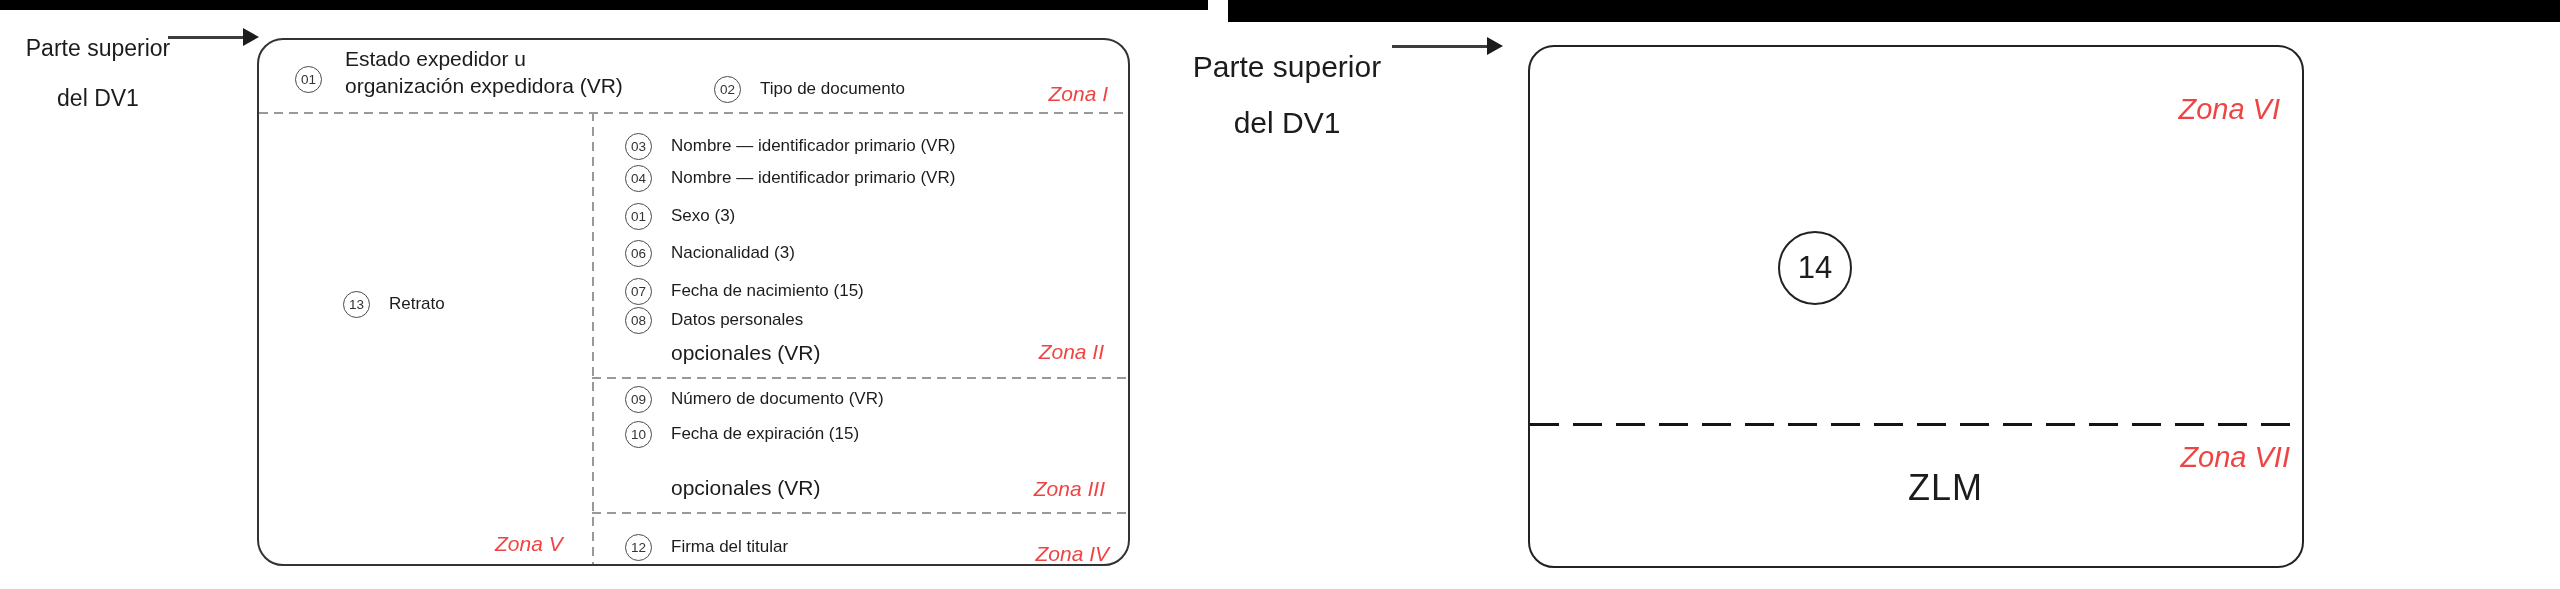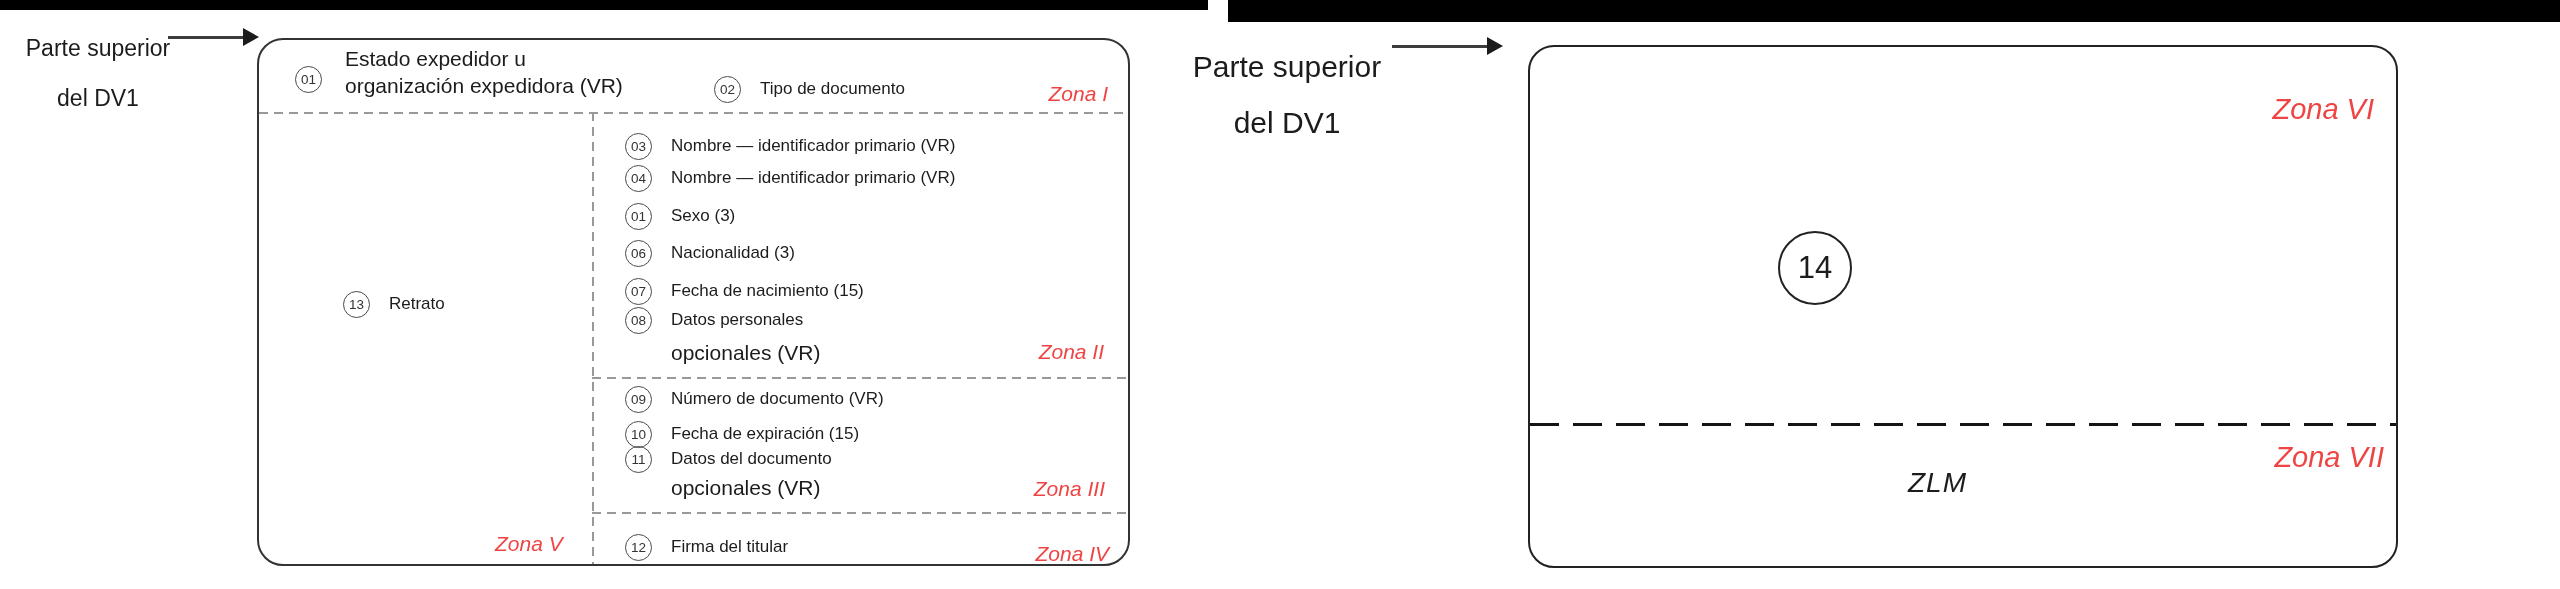--- a/index.html
+++ b/index.html
@@ -10,40 +10,40 @@
   .bar{position:absolute;background:#000;}
   
   .pointer-text{position:absolute;text-align:center;color:#1c1c1c;}
   .pt-left{left:14px;top:23px;width:168px;font-size:23px;line-height:50px;}
   .pt-right{left:1172px;top:39px;width:230px;font-size:30px;line-height:56px;}
   .aline{position:absolute;background:#3c3c3c;}
   .ahead{position:absolute;width:0;height:0;border-style:solid;border-color:transparent;border-left-color:#1c1c1c;}
   
   .card{position:absolute;border:2.5px solid #333;border-radius:26px;background:#fff;}
   .card-left{left:257px;top:38px;width:873px;height:528px;box-sizing:border-box;}
-  .card-right{left:1528px;top:45px;width:870px;height:523px;box-sizing:border-box;border-color:#222;}
+  .card-right{left:1528px;top:45px;width:776px;height:523px;box-sizing:border-box;border-color:#222;}
   
   .dash-h{position:absolute;height:2px;background:repeating-linear-gradient(90deg,#999 0 9px,transparent 9px 15px);}
   .dash-v{position:absolute;width:2px;background:repeating-linear-gradient(180deg,#999 0 9px,transparent 9px 15px);}
   .dash-h-black{position:absolute;height:3px;background:repeating-linear-gradient(90deg,#141414 0 29px,transparent 29px 43px);}
   
   .zona{position:absolute;font-style:italic;font-size:21px;color:#ef4444;white-space:nowrap;}
   .zona-r{font-size:29px;}
   
   .lrow{position:absolute;display:flex;align-items:center;gap:19px;height:28px;}
   .ncircle{display:inline-flex;align-items:center;justify-content:center;width:27px;height:27px;
     border:1.7px solid #4a4a4a;border-radius:50%;font-size:13.5px;color:#333;flex:none;box-sizing:border-box;}
   .flabel{font-size:17px;white-space:nowrap;}
   .cont-line{position:absolute;font-size:21px;white-space:nowrap;}
   .two-line{position:absolute;font-size:21px;line-height:27px;white-space:nowrap;}
   
   .big-circle{position:absolute;left:248px;top:184px;width:74px;height:74px;border:2.2px solid #222;
     border-radius:50%;display:flex;align-items:center;justify-content:center;font-size:31px;box-sizing:border-box;}
   .r-label{position:absolute;left:358px;top:202px;font-size:30px;white-space:nowrap;}
-  .zlm{position:absolute;left:378px;top:420px;font-size:28px;letter-spacing:1px;font-style:italic;}
+  .zlm{position:absolute;left:378px;top:420px;font-size:36px;letter-spacing:1px;}
 </style>
 </head>
 <body>
 
 <div class="canvas">
 
   <div class="bar" style="left:0;top:0;width:1208px;height:10px;"></div>
   <div class="bar" style="left:1228px;top:0;width:1332px;height:22px;"></div>
 
   <div class="pointer-text pt-left">
@@ -112,24 +112,20 @@
     <div class="zona" style="right:24px;top:300px;">Zona II</div>
 
     <div class="lrow" style="left:366px;top:345px;text-align:center;">
       <span class="ncircle">09</span>
       <span class="flabel">Número de documento (VR)</span>
     </div>
     <div class="lrow" style="left:366px;top:380px;">
       <span class="ncircle">10</span>
       <span class="flabel">Fecha de expiración (15)</span>
     </div>
-    <div class="lrow" style="left:366px;top:405px;">
-      <span class="ncircle">11</span>
-      <span class="flabel">Datos del documento</span>
-    </div>
     <div class="cont-line" style="left:412px;top:436px;">opcionales (VR)</div>
     <div class="zona" style="right:23px;top:437px;">Zona III</div>
 
     <div class="lrow" style="left:366px;top:493px;">
       <span class="ncircle">12</span>
       <span class="flabel">Firma del titular</span>
     </div>
     <div class="zona" style="right:19px;top:502px;">Zona IV</div>
   </div>
 

